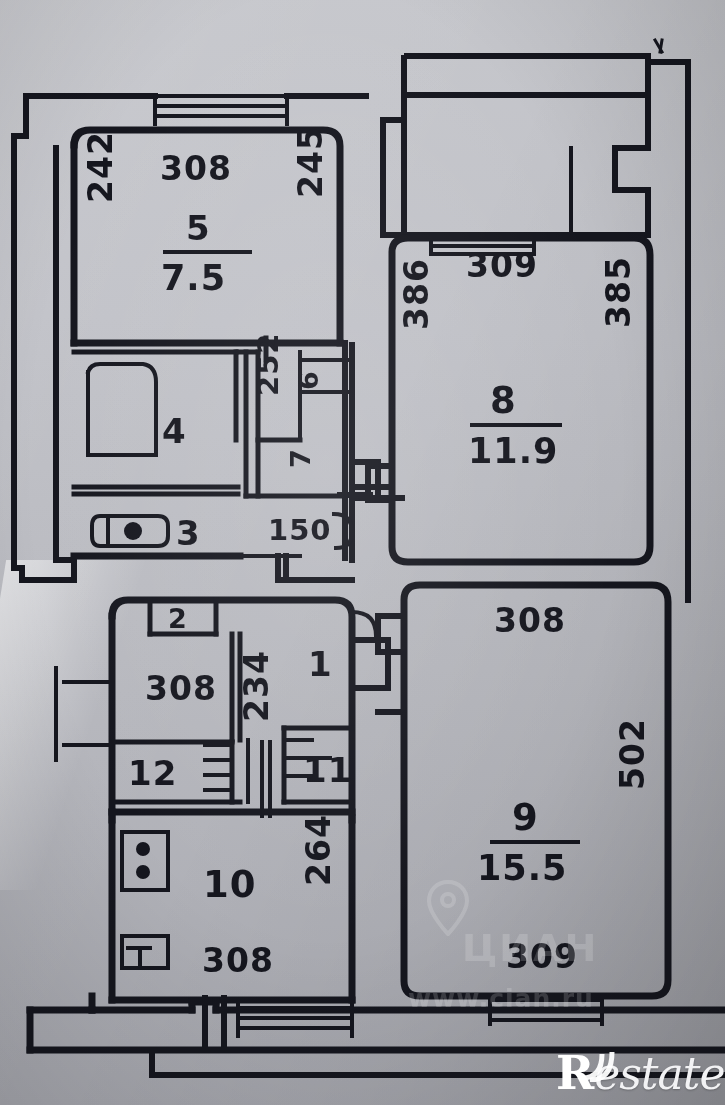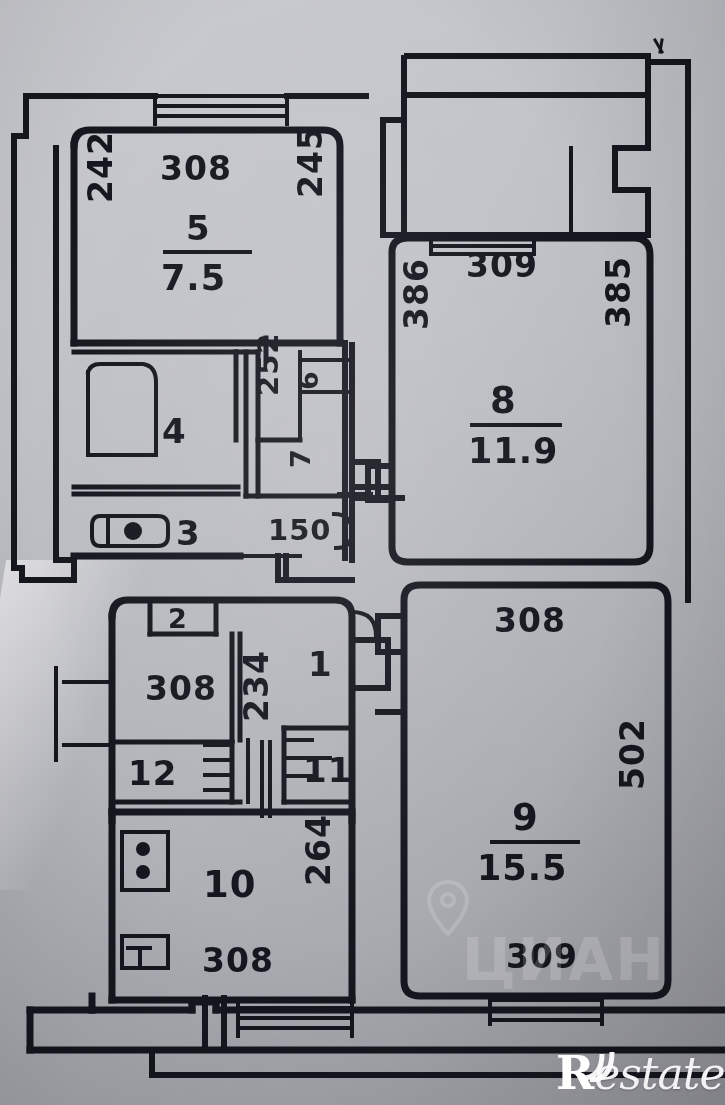--- a/index.html
+++ b/index.html
@@ -57,21 +57,21 @@
   
   #wm-cian{
     position:absolute;left:416px;top:880px;width:250px;height:140px;
     opacity:0.16;pointer-events:none;
     color:#ffffff;
   }
   #wm-cian .pin{position:absolute;left:10px;top:0px;}
   #wm-cian .brand{
     position:absolute;left:46px;top:46px;
     font-family:"DejaVu Sans", sans-serif;
-    font-size:58px;font-weight:700;letter-spacing:2px;color:#fff;
+    font-size:38px;font-weight:700;letter-spacing:2px;color:#fff;
   }
   #wm-cian .url{
     position:absolute;left:-8px;top:104px;
     font-family:"DejaVu Sans", sans-serif;
     font-size:25px;font-weight:700;color:#fff;letter-spacing:1px;
   }
   #wm-restate{
     position:absolute;left:556px;top:1046px;
     pointer-events:none;
     display:flex;align-items:center;
@@ -345,20 +345,21 @@
   </svg>
 
   <div id="vignette"></div>
 
   <div id="wm-cian">
     <svg class="pin" width="44" height="56" viewBox="0 0 44 56">
       <path d="M22 2 C11 2 3 10 3 21 C3 34 22 54 22 54 C22 54 41 34 41 21 C41 10 33 2 22 2 Z" fill="none" stroke="#ffffff" stroke-width="4"></path>
       <circle cx="22" cy="20" r="6" fill="none" stroke="#ffffff" stroke-width="4"></circle>
     </svg>
     <div class="brand">ЦИАН</div>
+    <div class="url">www.cian.ru</div>
   </div>
 
   <div id="wm-restate">
     <span class="rcap">R</span>
     <svg class="wave" width="40" height="34" viewBox="0 0 40 34">
       <path d="M4 30 Q 24 30 24 6" fill="none" stroke="#ffffff" stroke-width="5" opacity="0.95"></path>
       <path d="M12 32 Q 34 32 34 4" fill="none" stroke="#ffffff" stroke-width="5" opacity="0.95"></path>
     </svg>
     <span class="rtext">estate</span>
   </div>

